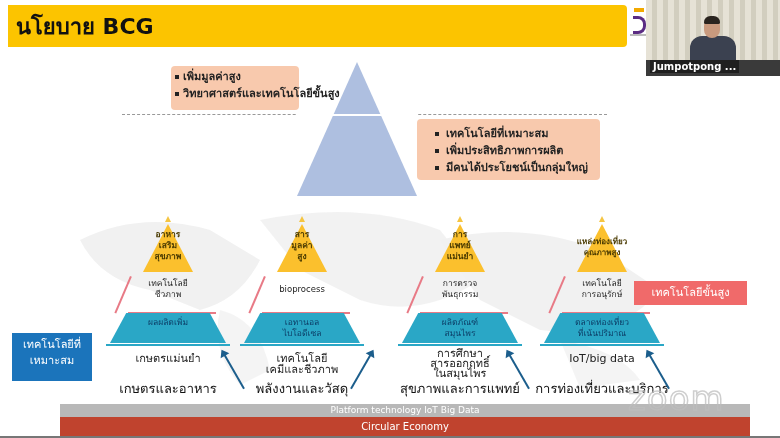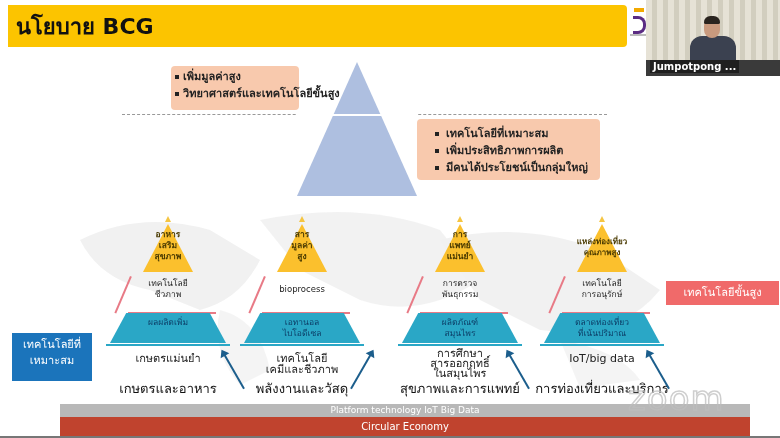--- a/index.html
+++ b/index.html
@@ -33,21 +33,21 @@
   .p-red-diag{position:absolute;left:24px;top:60px;width:2px;height:40px;background:#e87a86;transform:rotate(23deg);transform-origin:top left;}
   .p-base{position:absolute;left:4px;top:97px;width:116px;height:30px;background:#2aa7c6;clip-path:polygon(14% 0,86% 0,100% 100%,0 100%);}
   .p-base-text{position:absolute;left:0;top:101px;width:100%;text-align:center;font-size:8.5px;font-weight:normal;color:#0c3d66;line-height:11px;}
   .p-base-line{position:absolute;left:0;top:128px;width:124px;height:2px;background:#2aa7c6;}
   .p-bottom-text{position:absolute;left:0;top:137px;width:100%;text-align:center;font-size:11px;color:#222;line-height:11px;}
   .p-label{position:absolute;left:-10px;top:162px;width:144px;text-align:center;font-size:13px;color:#111;white-space:nowrap;}
   .arrow{position:absolute;width:2px;height:40px;background:#1c5e8c;transform-origin:top center;}
   .arrow::before{content:"";position:absolute;left:-4px;top:-5px;border-left:5px solid transparent;border-right:5px solid transparent;border-bottom:7px solid #1c5e8c;}
 
   .side-blue{position:absolute;left:12px;top:333px;width:80px;height:48px;background:#1b74bb;color:#fff;font-size:11px;text-align:center;line-height:16px;padding-top:4px;box-sizing:border-box;}
-  .side-red{position:absolute;left:634px;top:281px;width:113px;height:24px;background:#f06a6a;color:#fff;font-size:11px;text-align:center;line-height:24px;margin-left:32px;}
+  .side-red{position:absolute;left:634px;top:281px;width:113px;height:24px;background:#f06a6a;color:#fff;font-size:11px;text-align:center;line-height:24px;}
 
   .platform{position:absolute;left:60px;top:404px;width:690px;height:13px;background:#b8b8b8;color:#fff;font-size:9px;text-align:center;line-height:13px;}
   .circular{position:absolute;left:60px;top:417px;width:690px;height:19px;background:#c0432e;color:#fff;font-size:10px;text-align:center;line-height:19px;}
   .bottom-strip{position:absolute;left:0;top:436px;width:780px;height:2px;background:#777;}
 
   .video{position:absolute;left:646px;top:0;width:134px;height:76px;background:#d9d5c8;overflow:hidden;}
   .video .curtain{position:absolute;inset:0;background:repeating-linear-gradient(90deg,#e6e2d6 0 6px,#d2cebf 6px 11px);}
   .video .desk{position:absolute;left:0;top:60px;width:134px;height:16px;background:#3a3a3a;}
   .video .person{position:absolute;left:42px;top:14px;width:50px;height:50px;}
   .video .head{position:absolute;left:16px;top:4px;width:16px;height:20px;background:#c99a7e;border-radius:8px;}

